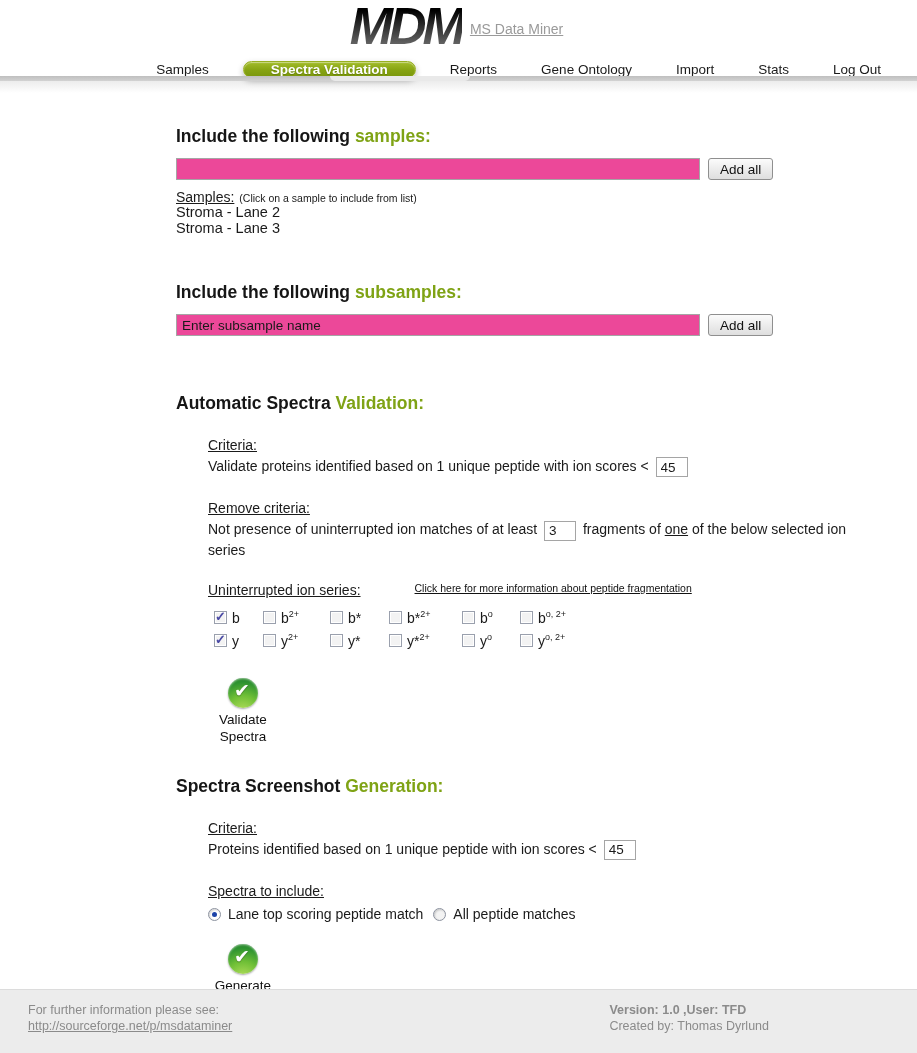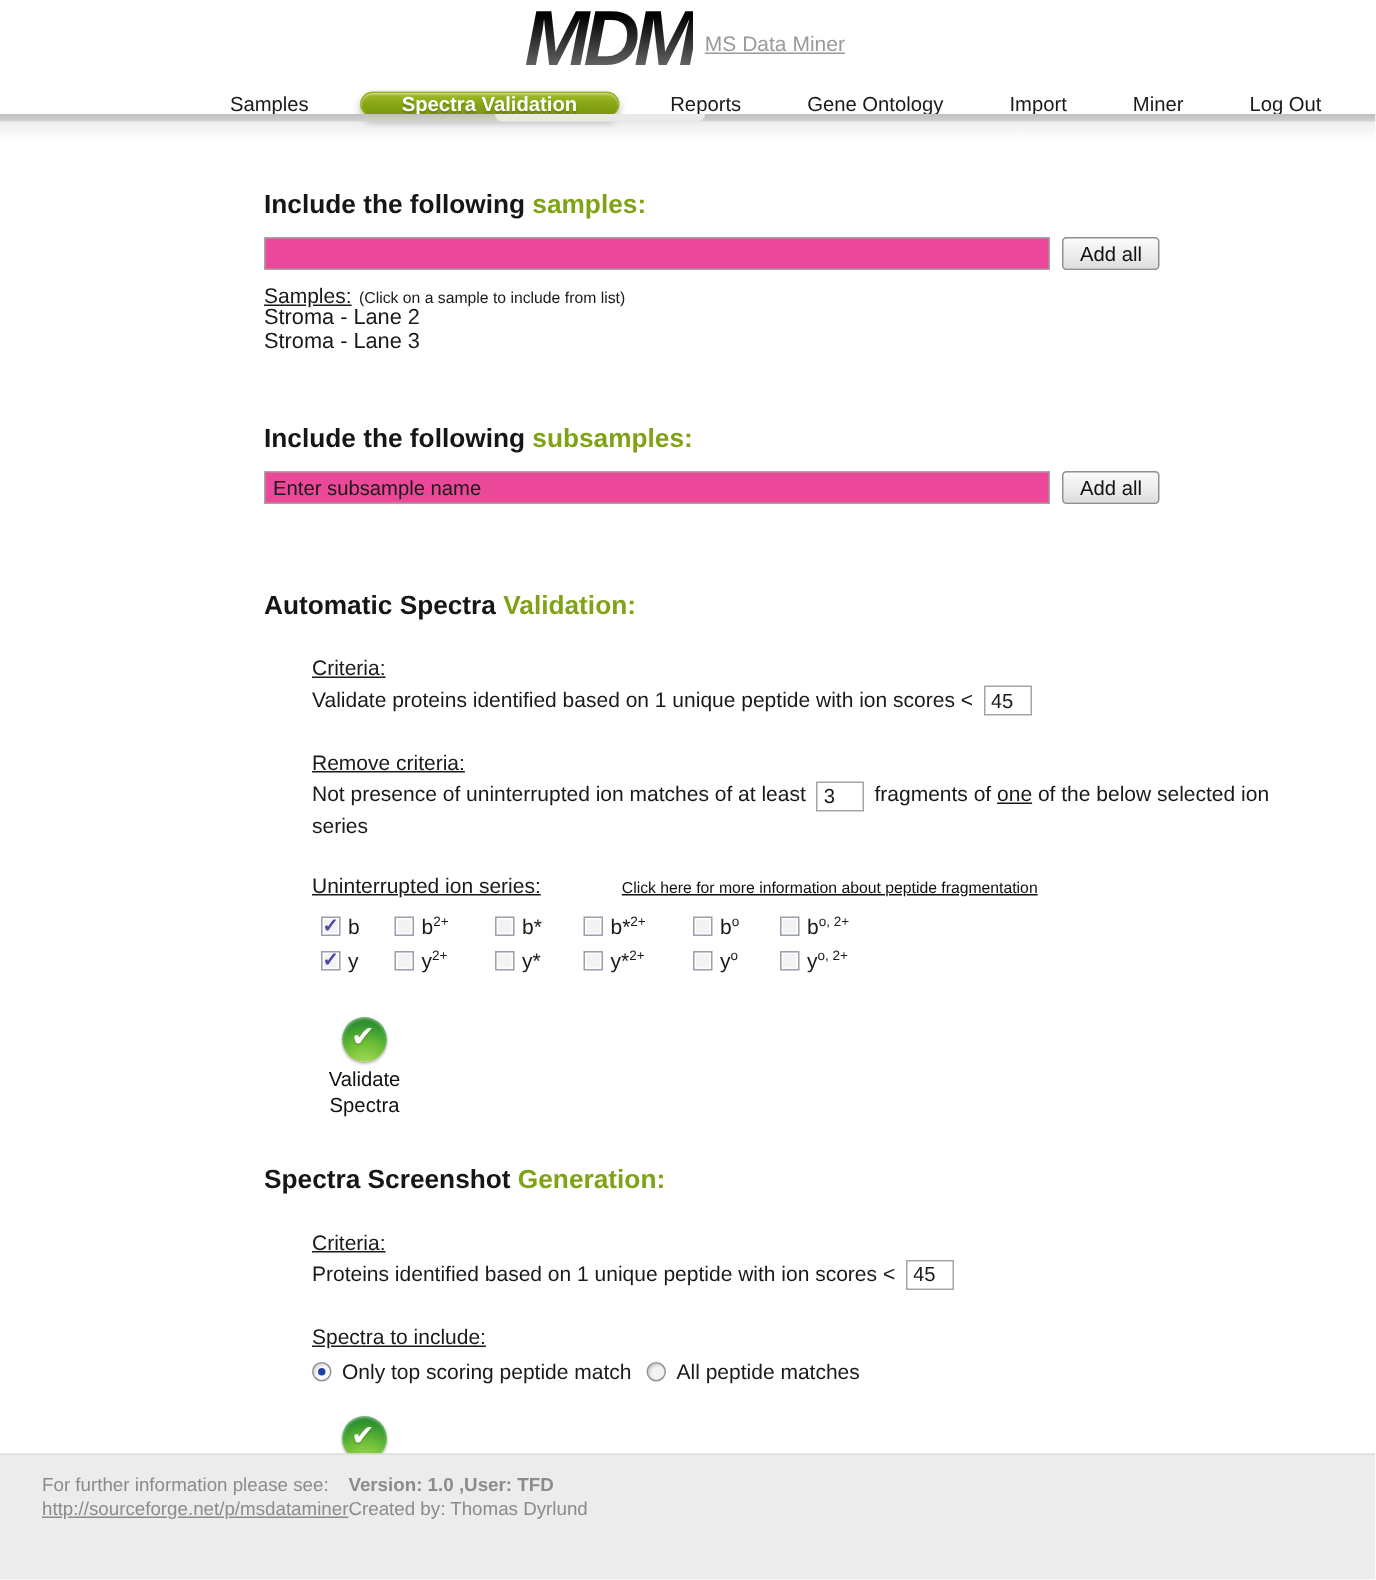--- a/index.html
+++ b/index.html
@@ -58,21 +58,21 @@
   .s2 { margin-top:46px; }
   .s3 { margin-top:57px; }
   .s4 { margin-top:31px; }
 
   .block { margin-left:32px; margin-top:22px; width:648px; font-size:14px; line-height:19px; }
   .block-label { text-decoration:underline; font-size:14px; margin-bottom:2px; }
   .inline-num {
     width:32px; height:20px; border:1px solid #a5a5a5; padding:1px 4px; margin:0 3px;
     font-family:"Liberation Sans",sans-serif; font-size:13.5px; color:#1a1a1a; vertical-align:middle;
   }
-  .ion-head { display:flex; align-items:flex-end; gap:54px; margin-top:22px; margin-left:32px; }
+  .ion-head { display:flex; align-items:flex-start; gap:54px; margin-top:22px; margin-left:32px; }
   .info-link { font-size:10.5px; color:#111; text-decoration:underline; cursor:pointer; }
   .ion-grid { margin-left:38px; margin-top:8px; }
   .ion-row { display:flex; align-items:center; height:23px; }
   .ion-cell { display:flex; align-items:center; cursor:pointer; }
   .ion-cell .cb {
     width:13px; height:13px; border:1px solid #9aa0ad; background:#f3f3f3; display:inline-block;
     position:relative; margin-right:5px; box-shadow:inset 0 0 0 1px #fff;
   }
   .ion-cell .cb.on::after {
     content:"\2713"; position:absolute; left:0px; top:-3px; font-size:13px; font-weight:bold; color:#4a4aa5;
@@ -100,23 +100,23 @@
     box-shadow:inset 1px 1px 2px rgba(0,0,0,0.18);
   }
   .radio.on { background:#fff; }
   .radio.on::after {
     content:""; position:absolute; left:3px; top:3px; width:5px; height:5px; border-radius:50%; background:#1c43a8;
   }
   .radio-label { font-size:14px; }
 
   
   .footer {
-    position:absolute; left:0; bottom:0; width:917px; height:84px;
+    position:absolute; left:0; bottom:0; width:917px; height:64px;
     background:#ececec; border-top:1px solid #dcdcdc;
-    display:flex; padding:12px 28px 0 28px;
+    display:flex; justify-content:space-between; padding:12px 28px 0 28px;
     font-size:12.5px; color:#8b8b8b;
   }
   .footer .left div { line-height:16px; }
   .footer .right { margin-right:120px; }
   .footer .right div { line-height:16px; }
   .footer a { color:#8b8b8b; text-decoration:underline; cursor:pointer; }
   .footer .version { font-weight:bold; }
 </style>
 </head>
 <body>
@@ -125,21 +125,21 @@
   <div class="logo-block">
     <span class="logo">MDM</span>
     <span class="logo-subtitle">MS Data Miner</span>
   </div>
   <div class="nav">
     <div class="nav-item">Samples</div>
     <div class="nav-item active">Spectra Validation</div>
     <div class="nav-item">Reports</div>
     <div class="nav-item">Gene Ontology</div>
     <div class="nav-item">Import</div>
-    <div class="nav-item">Miner</div>
+    <div class="nav-item">Stats</div>
     <div class="nav-item">Log Out</div>
   </div>
 </div>
 <div class="header-bar">
     <div class="tab-glow"></div>
   </div>
 <div class="header-fade"></div>
 
 <div class="content">
 
@@ -255,21 +255,21 @@
     <div><span>Proteins identified based on 1 unique peptide with ion scores &lt;</span>
       <input class="inline-num" type="text" value="45" style="">
     </div>
   </div>
 
   <div class="block">
     <div class="block-label">Spectra to include:</div>
     <div class="radio-row">
       <label class="radio-opt">
         <span class="radio on"></span>
-        <span class="radio-label">Only top scoring peptide match</span>
+        <span class="radio-label">Lane top scoring peptide match</span>
       </label>
       <label class="radio-opt">
         <span class="radio"></span>
         <span class="radio-label">All peptide matches</span>
       </label>
     </div>
   </div>
 
   <div class="action" style="margin-top:20px;">
     <div class="orb"></div>

